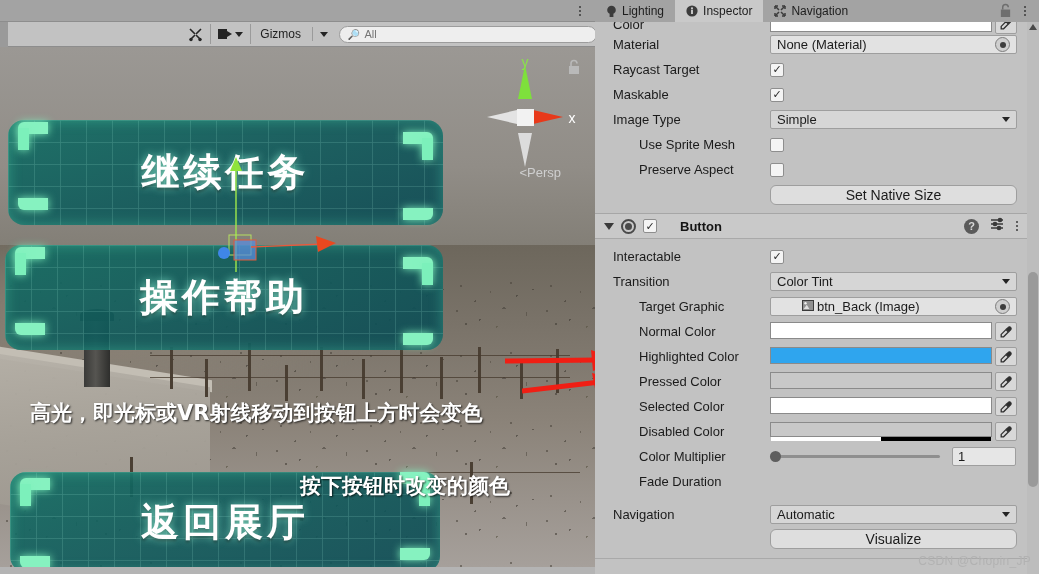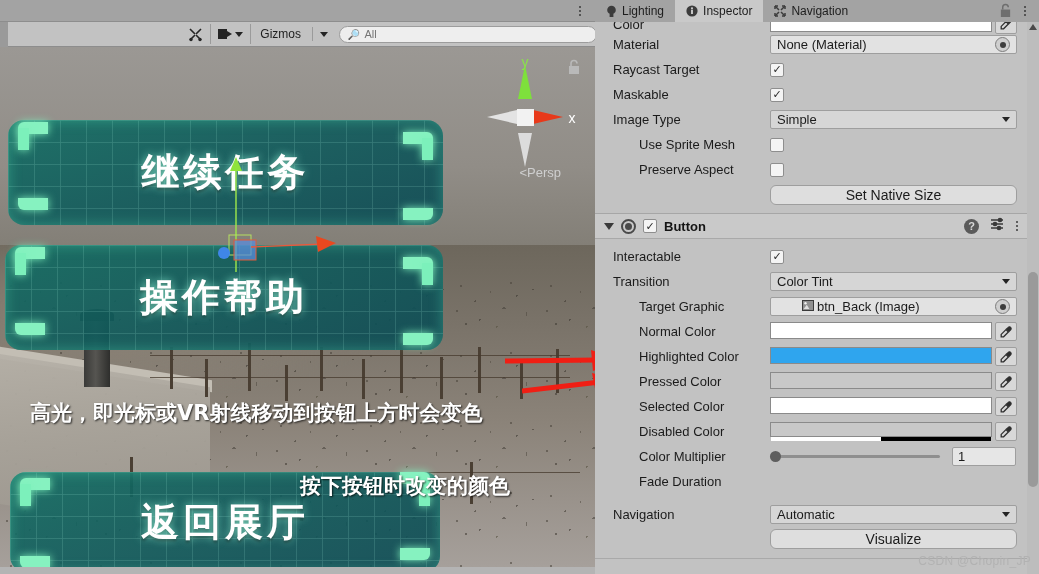--- a/index.html
+++ b/index.html
@@ -208,21 +208,21 @@
   .eyedrop {
     width: 22px; height: 19px; background: #d8d8d8; border: 1px solid #9e9e9e; border-radius: 2px;
     display: flex; align-items: center; justify-content: center;
   }
 
   #btn-header {
     margin-top: 8px; height: 26px; background: #c9c9c9;
     border-top: 1px solid #a6a6a6; border-bottom: 1px solid #a9a9a9;
     display: flex; align-items: center; padding: 0 9px; gap: 7px;
   }
-  #btn-header .ttl { font-size: 13px; font-weight: bold; color: #141414; }
+  #btn-header .ttl { font-size: 13px; font-weight: bold; color: #141414; margin-left: 16px; }
   .hdr-foldout { width: 0; height: 0; border-left: 5px solid transparent; border-right: 5px solid transparent; border-top: 7px solid #3a3a3a; }
   .comp-ico { width: 15px; height: 15px; border-radius: 50%; border: 2px solid #4a4a4a; background: #c9c9c9;
     display:flex; align-items:center; justify-content:center; }
   .comp-ico::after { content:""; width:7px; height:7px; border-radius:50%; background:#4a4a4a; }
   .hdr-right { margin-left: auto; display: flex; align-items: center; gap: 11px; }
   .qmark { width: 15px; height: 15px; border-radius: 50%; background: #5a5a5a; color: #d8d8d8;
     font-size: 11px; font-weight: bold; display: flex; align-items: center; justify-content: center; }
   .kebab3 { display: flex; flex-direction: column; gap: 2px; }
   .kebab3 i { width: 2px; height: 2px; background: #3a3a3a; border-radius: 50%; }
 

